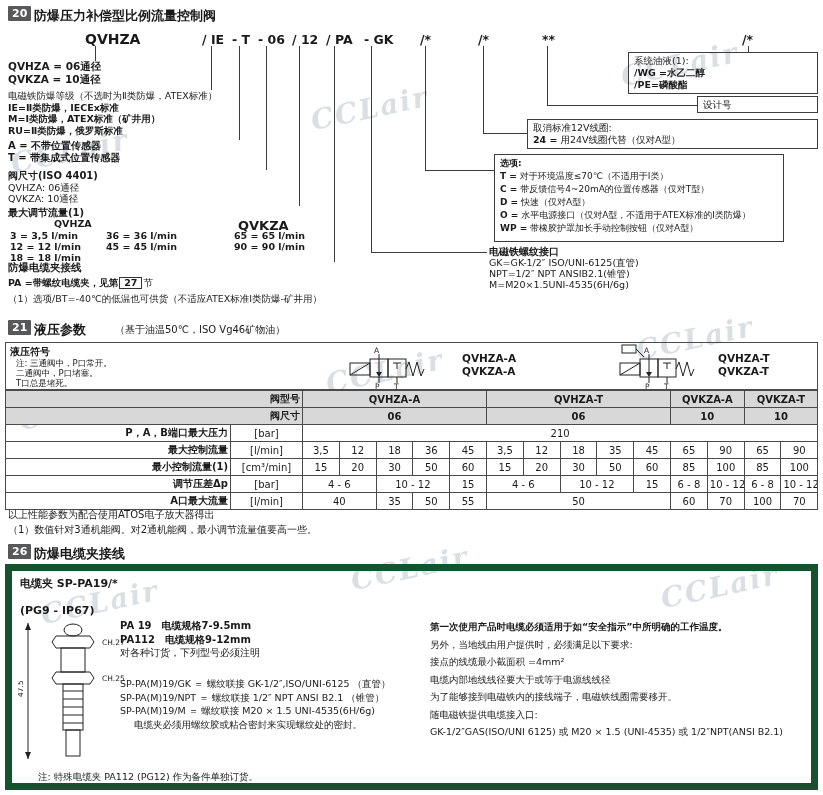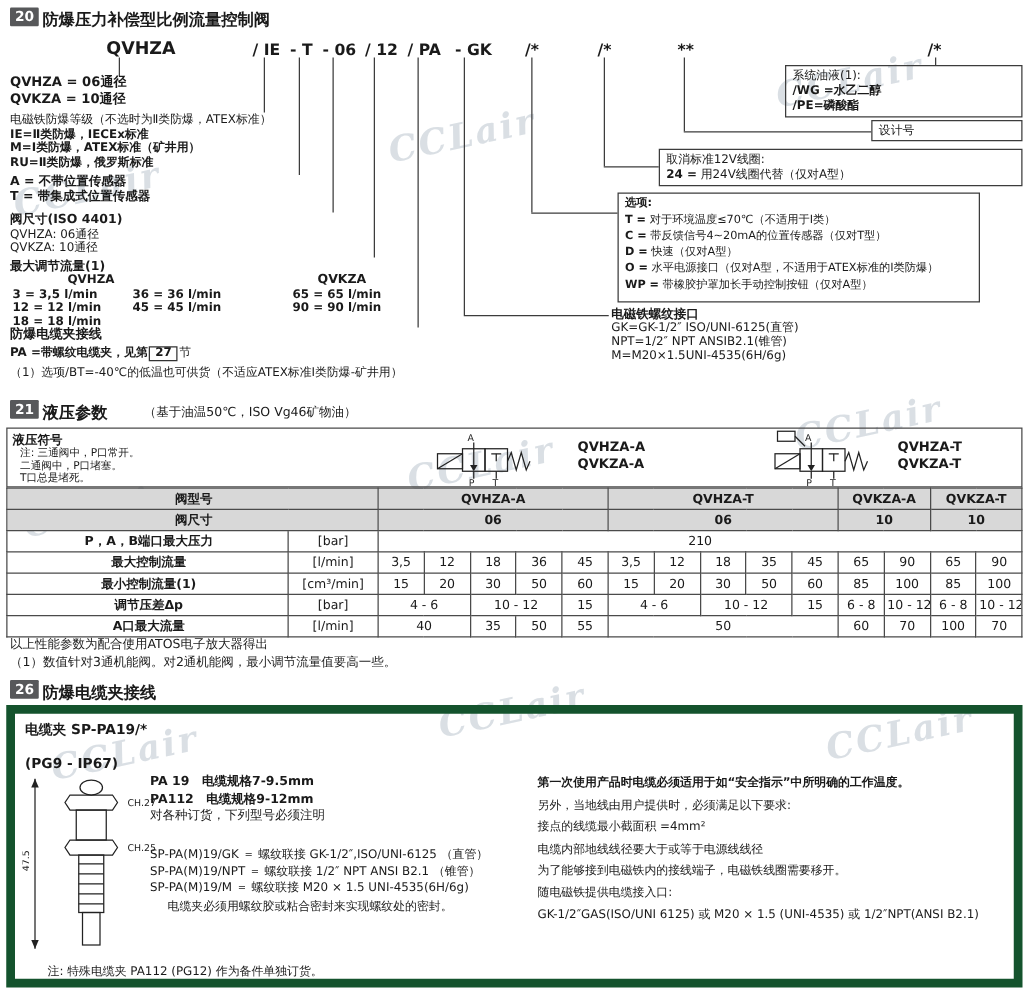--- a/index.html
+++ b/index.html
@@ -17,21 +17,21 @@
 .blk{position:absolute;font-size:9.5px;line-height:11.5px;white-space:nowrap}
 .obox{position:absolute;border:1px solid #3c3c3c;padding:2px 5px;font-size:9.5px;line-height:12px;background:transparent}
 .refbox{display:inline-block;border:1px solid #333;padding:0 4px;font-weight:bold;margin:0 1px;line-height:10px}
 .wm{position:absolute;font-family:"DejaVu Serif","Liberation Serif",serif;font-style:italic;
   font-weight:bold;font-size:28px;color:#bcc6cf;opacity:.55;transform:rotate(-12deg);
   letter-spacing:2px;pointer-events:none;white-space:nowrap}
 .symrow{position:absolute;left:5px;top:342px;width:813px;height:48px;border:1px solid #4a4a4a}
 table.hyd{position:absolute;left:5px;top:390px;width:813px;border-collapse:collapse;table-layout:fixed}
 .hyd td{border:1px solid #4a4a4a;font-size:10px;text-align:center;padding:1px 2px;height:14px;background:transparent;overflow:hidden;white-space:nowrap}
 .hyd td.hdr{background:#d8d8d8;font-weight:bold}
-.hyd td.lbl{text-align:center;font-weight:bold;padding-left:4px}
+.hyd td.lbl{text-align:right;font-weight:bold;padding-left:4px}
 .hyd td.unit{font-weight:normal}
 .c-lbl{width:225px}.c-unit{width:72px}.c-d{width:36.8px}
 .box26{position:absolute;left:5px;top:564px;width:813px;height:226px;border:7px solid #14532d}
 .box26 .para{margin-bottom:5px;line-height:12.5px}
 svg .ln{stroke:#222;stroke-width:1;fill:none}
 svg .fl{fill:#222;stroke:none}
 svg text{font-family:"DejaVu Sans",sans-serif;font-size:7.5px;fill:#222}
 .note10{position:absolute;font-size:10px;white-space:nowrap}
 </style>
 </head>
@@ -99,21 +99,21 @@
 
   <div class="blk" style="left:8px;top:170px">
     <div class="b" style="font-size:10px">阀尺寸(ISO 4401)</div>
     <div>QVHZA: 06通径</div>
     <div>QVKZA: 10通径</div>
   </div>
 
   <div class="abs" style="left:8px;top:206px;width:300px;height:56px">
     <div class="abs b" style="left:0;top:0;font-size:10px">最大调节流量(1)</div>
     <div class="abs b" style="left:46px;top:12px;font-size:9.5px">QVHZA</div>
-    <div class="abs b" style="left:246px;top:12px;font-size:10px">QVKZA</div>
+    <div class="abs b" style="left:230px;top:12px;font-size:13px">QVKZA</div>
     <div class="abs" style="left:2px;top:24px;font-size:9.5px;line-height:11px">
       <div class="b">3 = 3,5 l/min</div>
       <div class="b">12 = 12 l/min</div>
       <div class="b">18 = 18 l/min</div>
     </div>
     <div class="abs" style="left:98px;top:24px;font-size:9.5px;line-height:11px">
       <div class="b">36 = 36 l/min</div>
       <div class="b">45 = 45 l/min</div>
     </div>
     <div class="abs" style="left:226px;top:24px;font-size:9.5px;line-height:11px">

